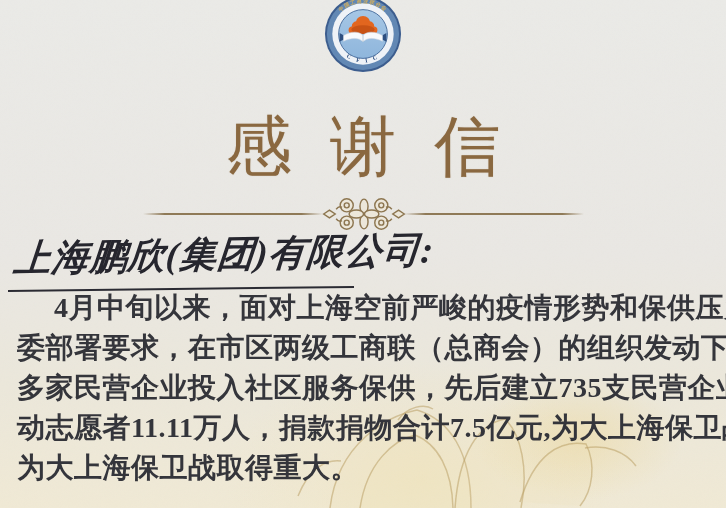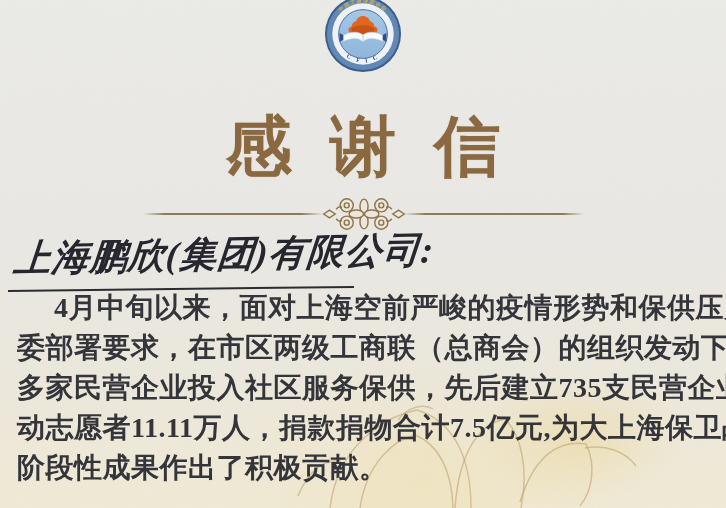--- a/index.html
+++ b/index.html
@@ -16,21 +16,21 @@
   .texture{position:absolute;left:0;top:0;z-index:1;pointer-events:none;opacity:.5;}
   .watermark{position:absolute;left:0;top:0;z-index:1;pointer-events:none;}
 
   .content{position:absolute;left:0;top:0;width:100%;height:100%;z-index:2;}
 
   .logo{position:absolute;left:324px;top:-5px;width:78px;height:78px;}
 
   .title{
     position:absolute;left:0;top:102px;width:100%;
     text-align:center;padding-left:.58em;box-sizing:border-box;
-    font-size:66px;font-weight:bold;letter-spacing:.58em;
+    font-size:66px;font-weight:normal;letter-spacing:.58em;
     color:#8a6840;text-shadow:0 0 1px rgba(120,85,40,.35);
   }
 
   .divider-line{position:absolute;top:213px;height:2px;background:linear-gradient(90deg,rgba(143,122,87,0),#8f7a57 12%,#8f7a57 88%,rgba(143,122,87,0));}
   .divider-line.left{left:143px;width:180px;}
   .divider-line.right{left:404px;width:180px;}
   .ornament{position:absolute;left:316px;top:193px;width:96px;height:42px;}
 
   .salutation{
     position:absolute;left:12px;top:234px;width:360px;
@@ -148,17 +148,17 @@
     </svg>
 
     <div class="salutation">上海鹏欣(集团)有限公司:</div>
     <div class="salutation-underline"></div>
 
     <div class="body-text">
       <div class="body-line first">4月中旬以来，面对上海空前严峻的疫情形势和保供压力，根据市</div>
       <div class="body-line">委部署要求，在市区两级工商联（总商会）的组织发动下，全市5500</div>
       <div class="body-line">多家民营企业投入社区服务保供，先后建立735支民营企业突击队，发</div>
       <div class="body-line">动志愿者11.11万人，捐款捐物合计7.5亿元,为大上海保卫战取得重大</div>
-      <div class="body-line last">阶段性成果作出了积极贡献。</div>
+      <div class="body-line last">为大上海保卫战取得重大。</div>
     </div>
 
   </div>
 </div>
 
 </body></html>

